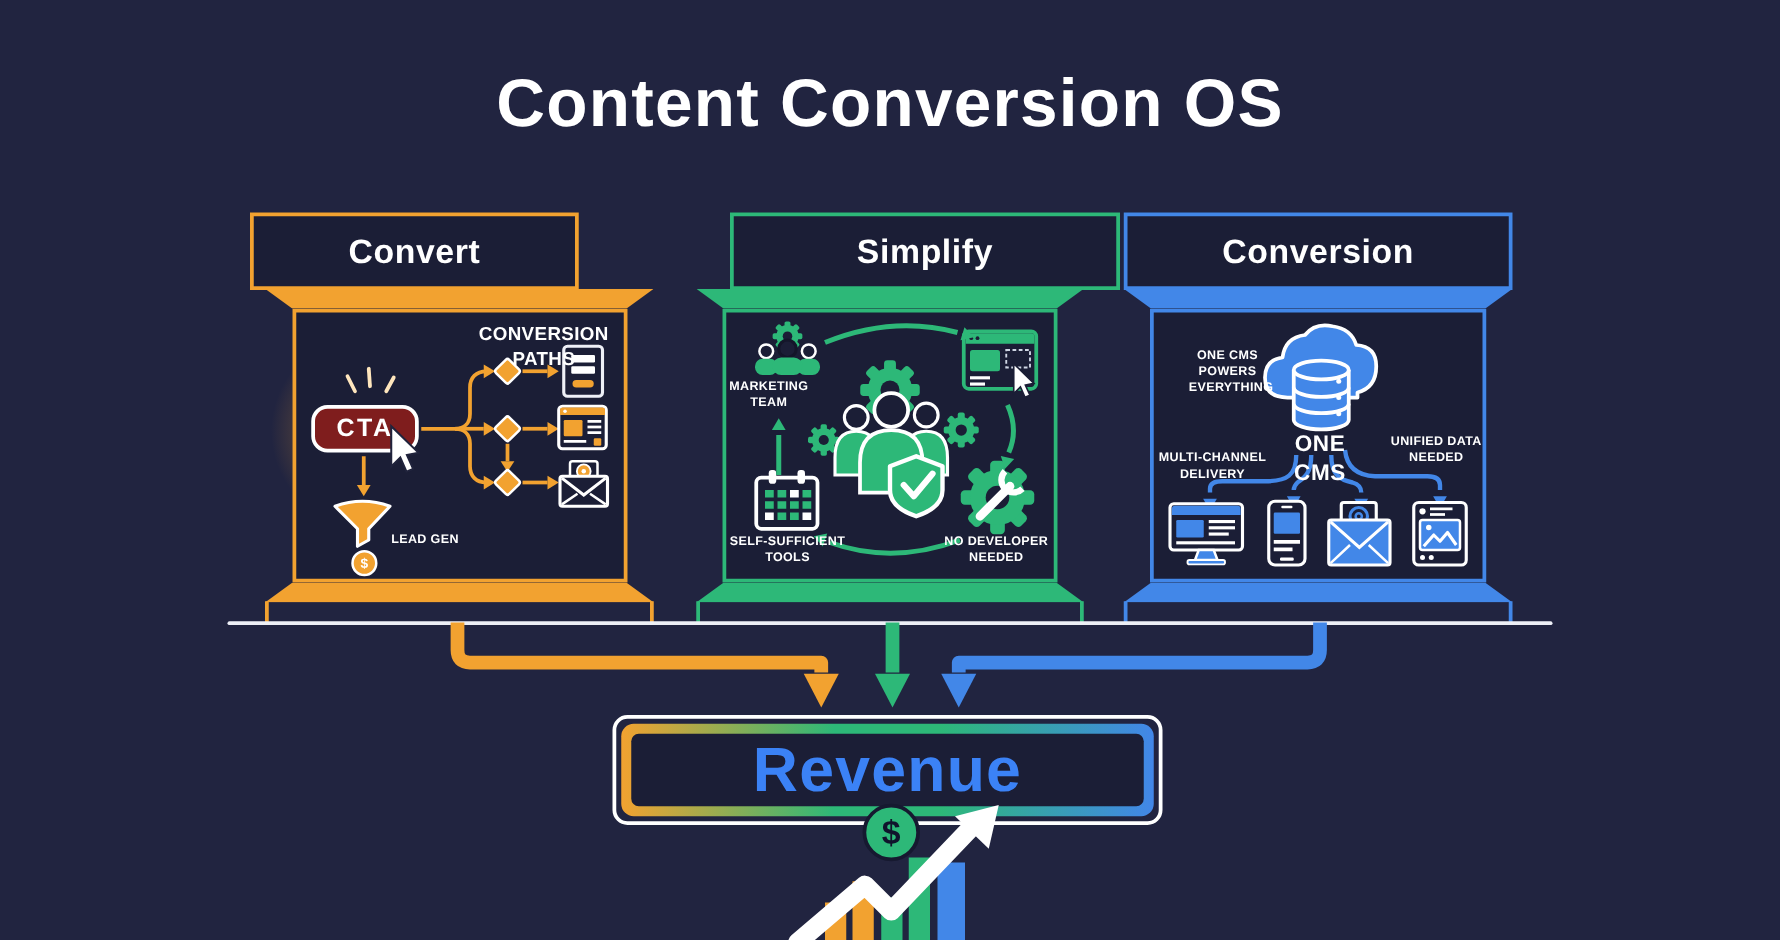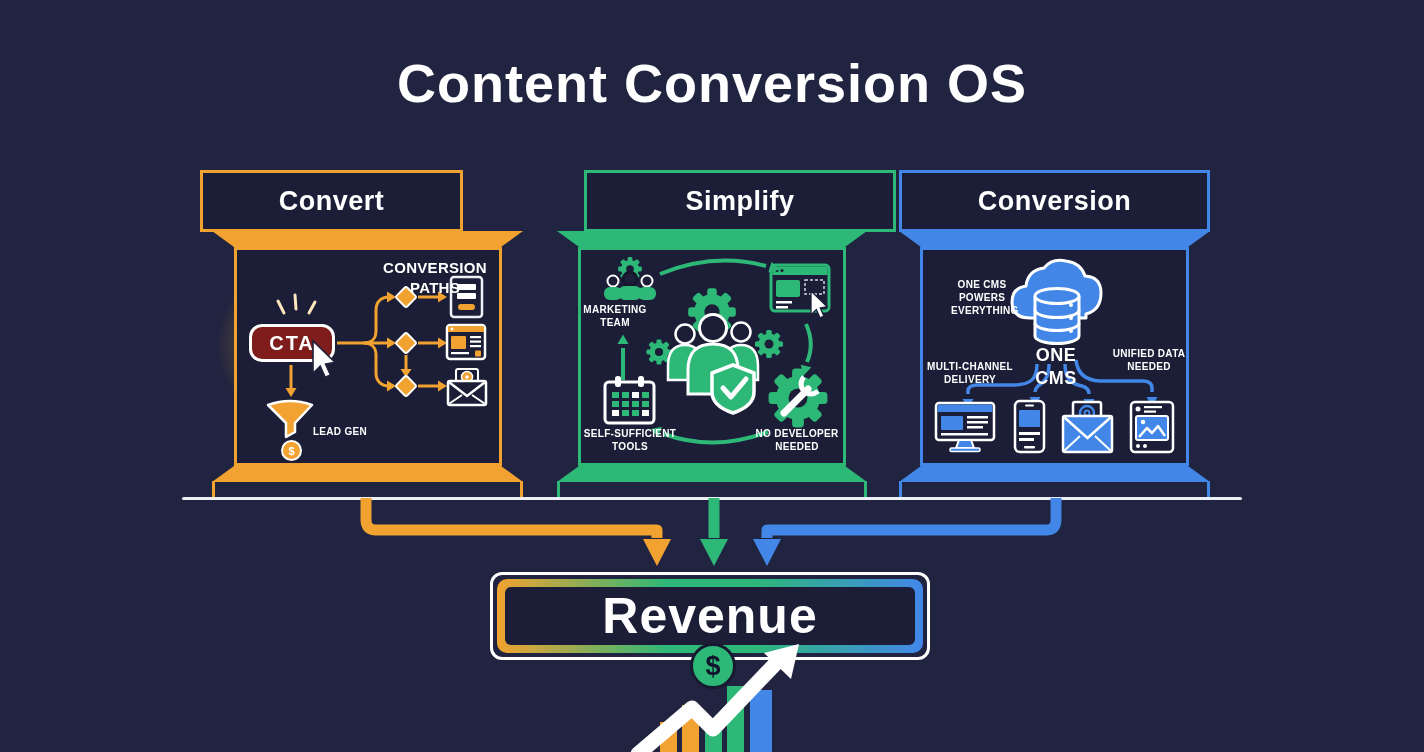--- a/index.html
+++ b/index.html
@@ -52,21 +52,21 @@
   }
   
   #baseline{left:182px;top:497px;width:1060px;height:3px;background:#edeff6;border-radius:2px;z-index:2;}
   
   #rev-outer{left:490px;top:572px;width:440px;height:88px;border:3px solid #fff;border-radius:12px;z-index:2;}
   #rev-grad{left:497px;top:579px;width:426px;height:74px;border-radius:10px;z-index:2;
     background:linear-gradient(90deg,#f2a230 0%,#2db878 40%,#2db878 60%,#4287e8 100%);}
   #rev-inner{left:505px;top:587px;width:410px;height:58px;border-radius:6px;background:#1b1e36;z-index:2;}
   #rev-label{left:490px;top:572px;width:440px;height:88px;z-index:4;
     display:flex;align-items:center;justify-content:center;
-    color:#ffffff;font-size:50px;font-weight:bold;letter-spacing:1px;}
+    color:#3b82f6;font-size:50px;font-weight:bold;letter-spacing:1px;}
   
   .coin{border-radius:50%;display:flex;align-items:center;justify-content:center;z-index:5;font-weight:bold;}
   #coin-lead{left:281px;top:440px;width:21px;height:21px;background:#f2a230;border:2px solid #fff;color:#fff;font-size:11px;}
   #coin-rev{left:690px;top:643px;width:46px;height:46px;background:#2db878;border:3px solid #161930;color:#10142c;font-size:27px;}
   
   #decor{position:absolute;left:0;top:0;z-index:3;pointer-events:none;}
 </style>
 </head>
 <body>
 

